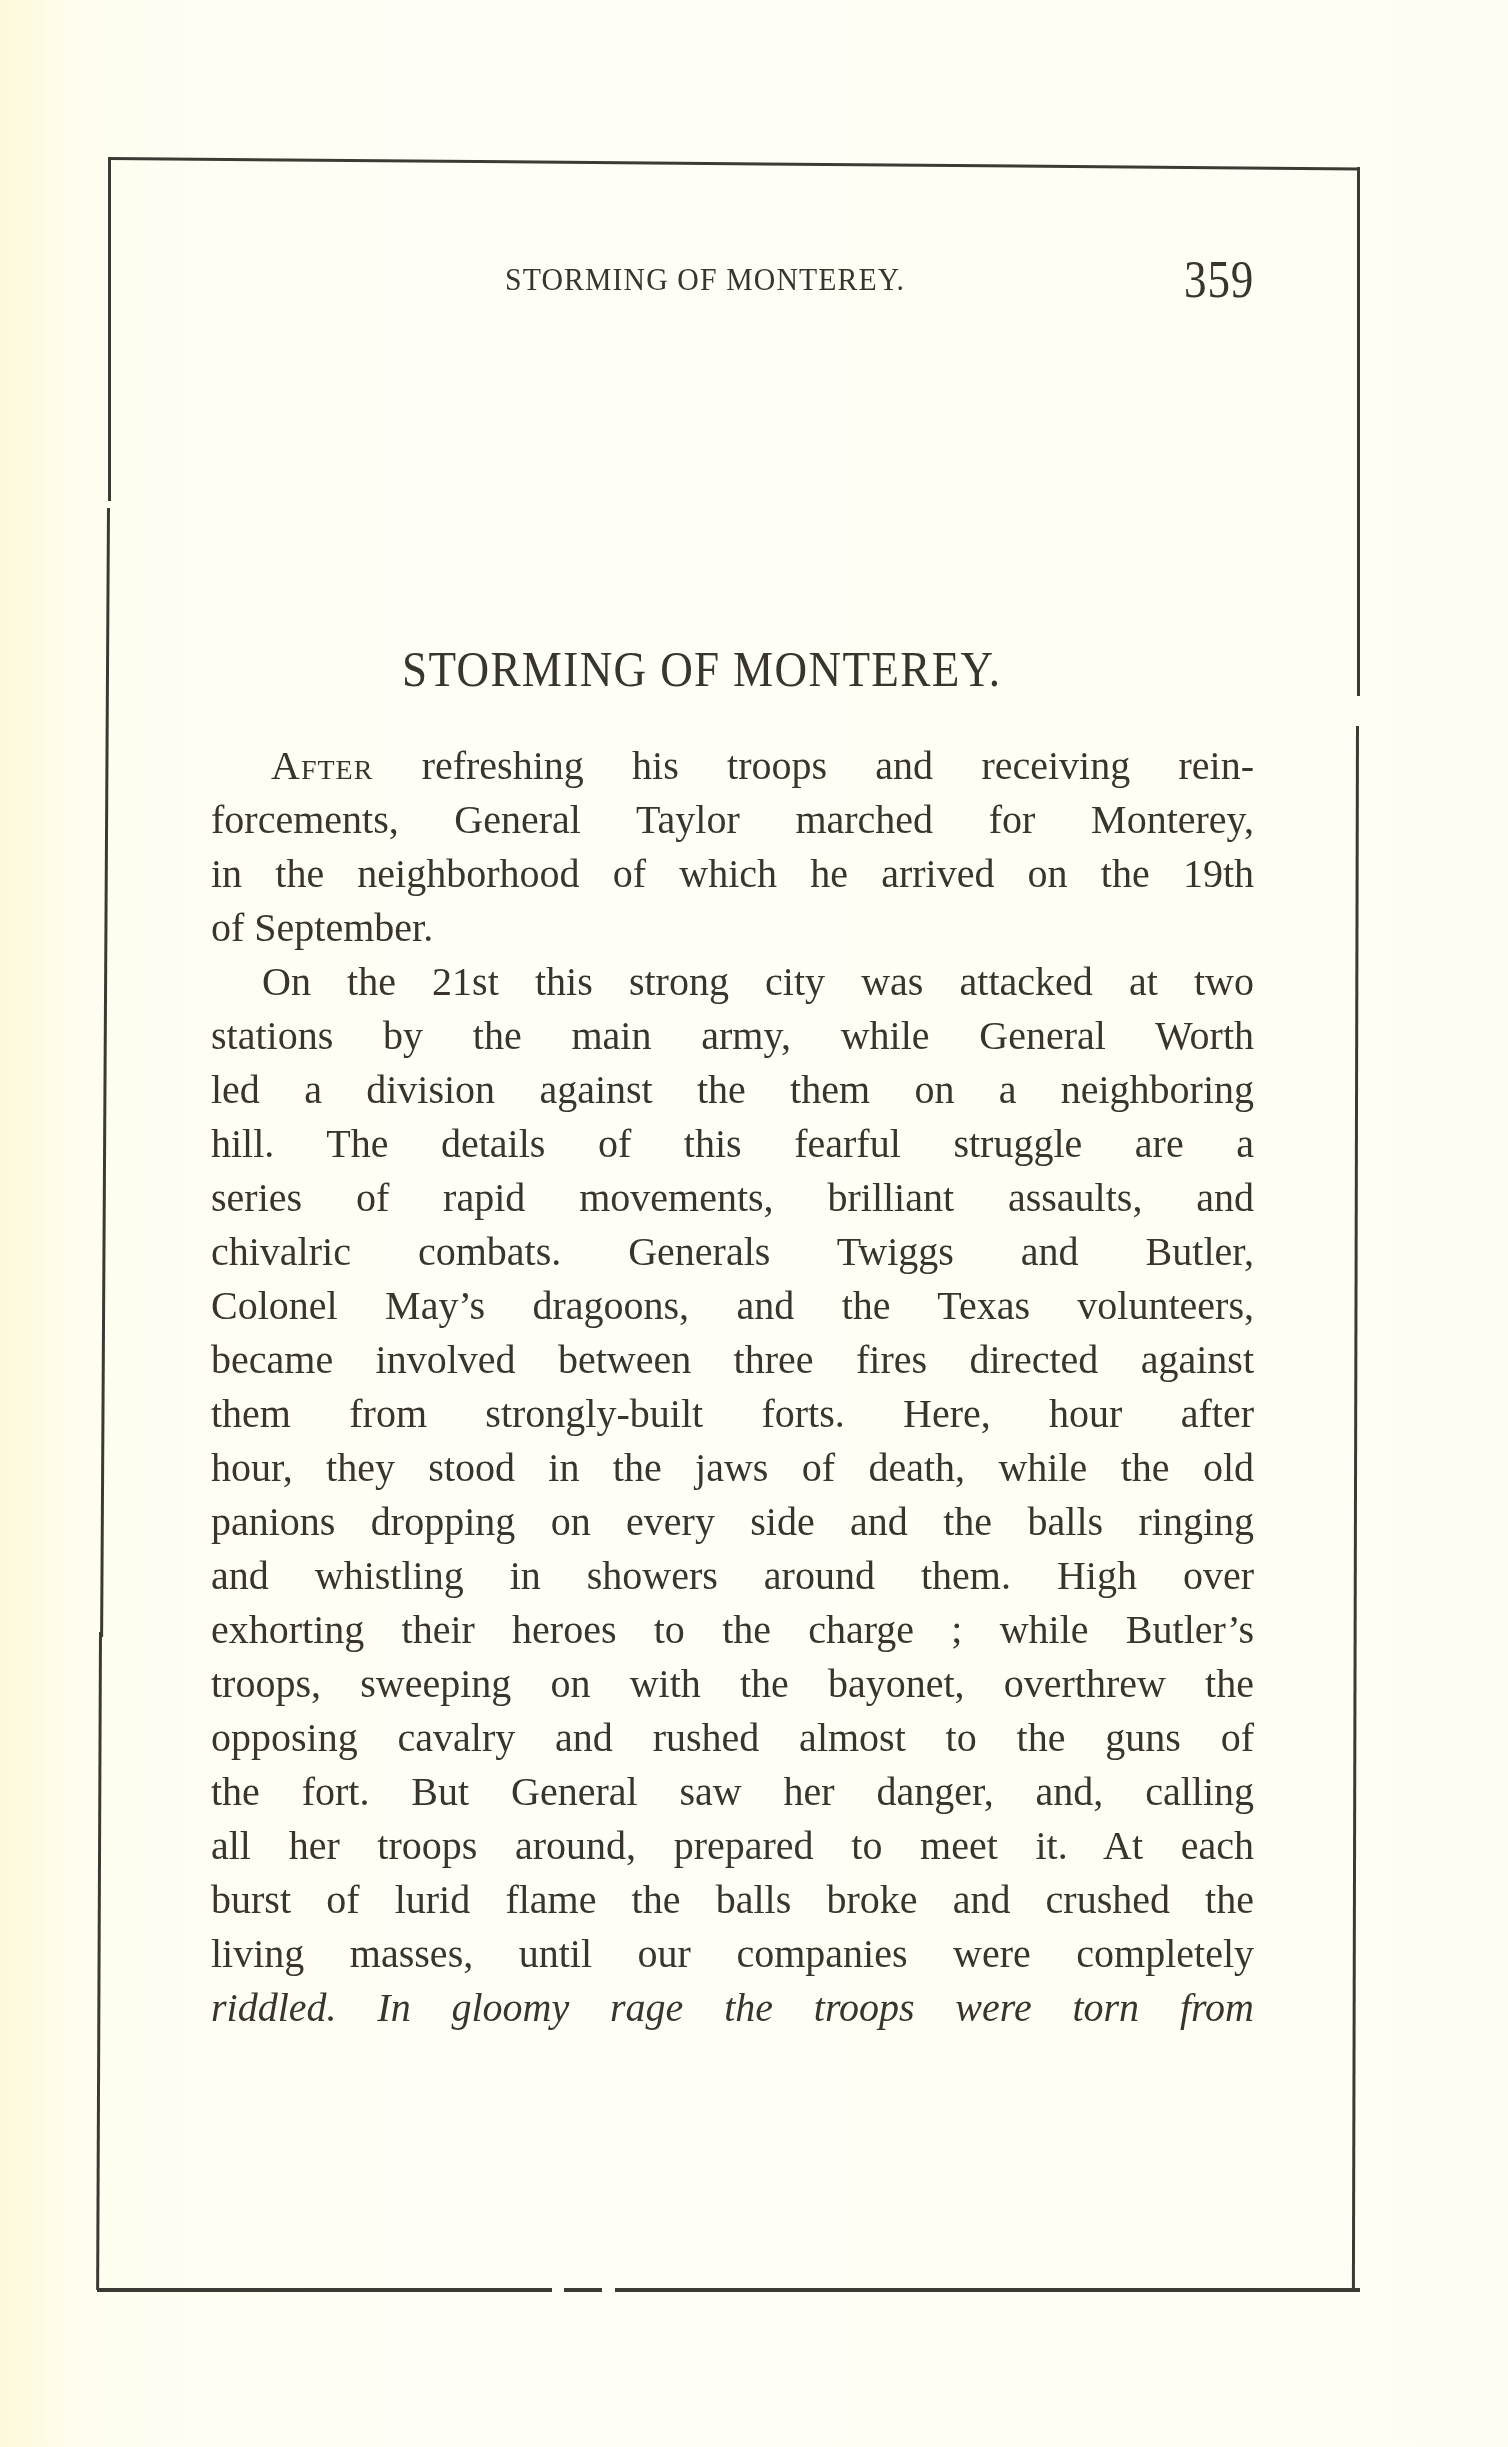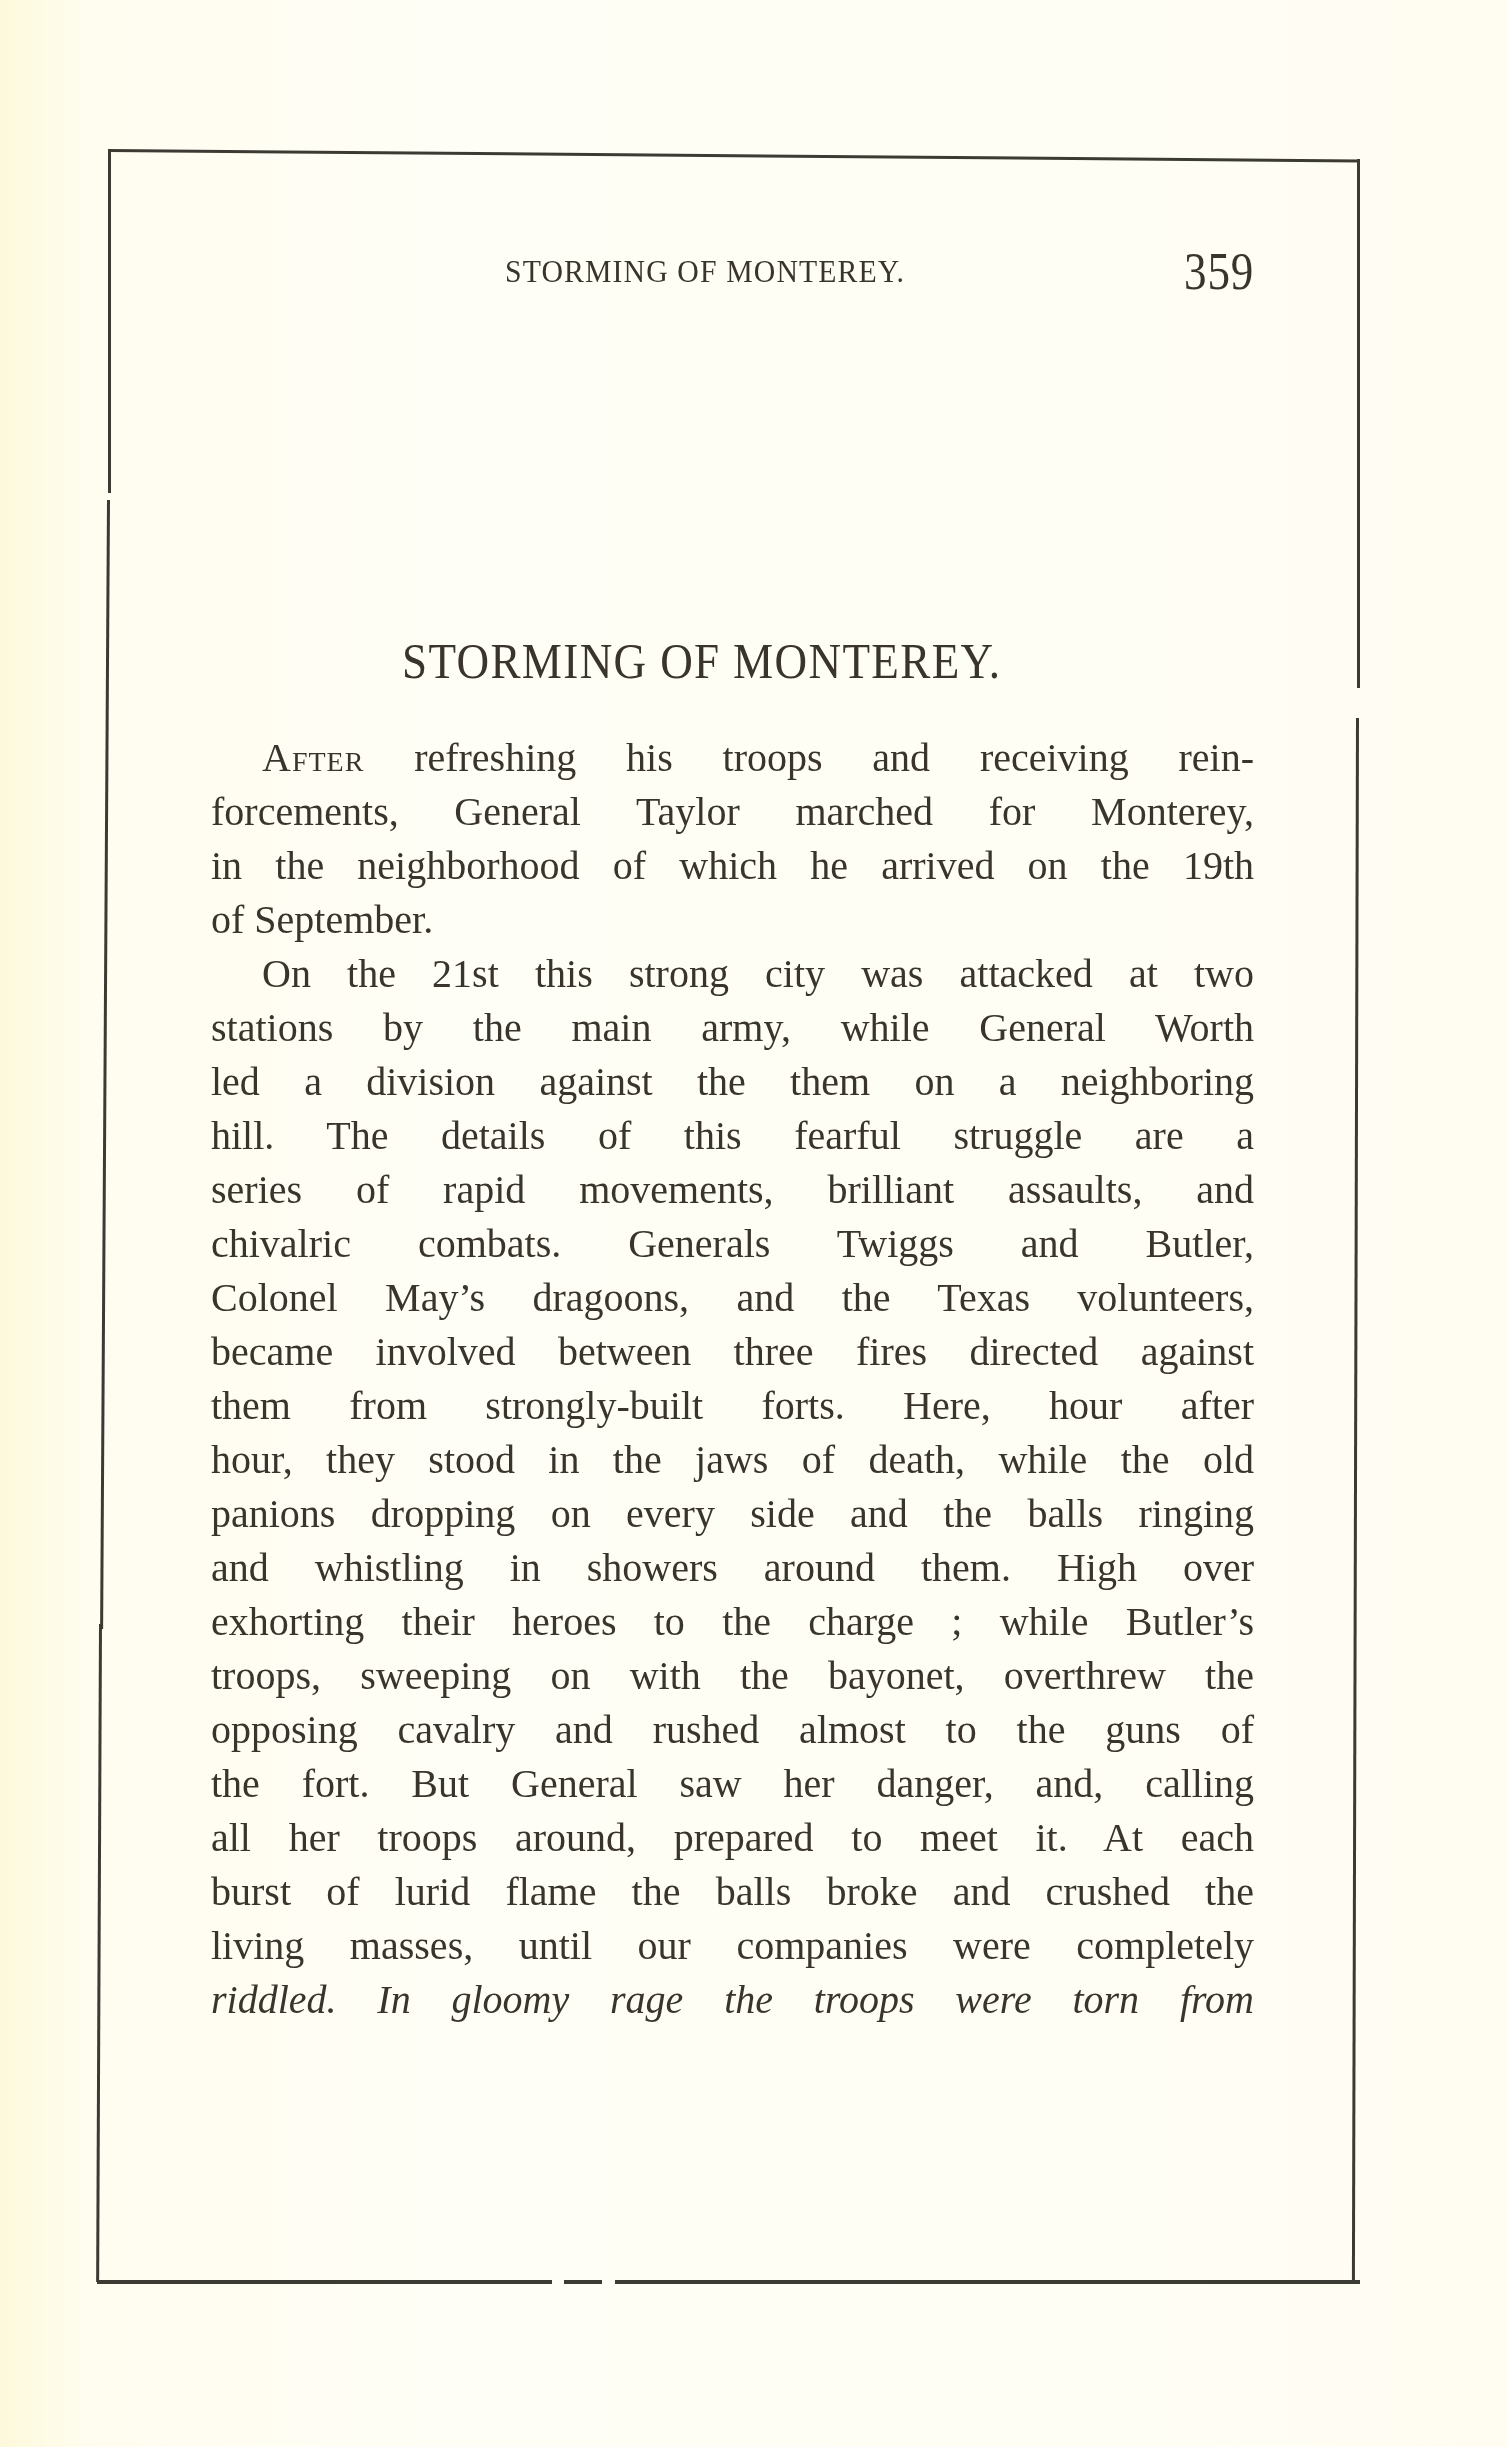--- a/index.html
+++ b/index.html
@@ -10,21 +10,21 @@
     width: 1509px;
     height: 2447px;
     position: relative;
     overflow: hidden;
     background: linear-gradient(90deg, #fdf9dc 0%, #fffdf0 6%, #fffef6 30%, #fffef5 70%, #fffdf2 100%);
     font-family: "Liberation Serif", "DejaVu Serif", serif;
     color: #3a352c;
   }
   .page {
     position: absolute;
-    left: 0; top: 0;
+    left: 0; top: 8px;
     width: 1509px; height: 1948px;
   }
   
   .rule {
     position: absolute;
     background: #3b3a33;
   }
   .frame-top {
     left: 109px; top: 149px; width: 1251px; height: 3px;
     transform: rotate(0.48deg);
@@ -91,20 +91,21 @@
   .line.ragged {
     text-align: right;
     text-align-last: left;
   }
   .line.indent {
     padding-left: 51px;
   }
   .smallcaps-lead {
     font-variant: small-caps;
     letter-spacing: 1px;
+    margin-left: 9px;
   }
 </style>
 </head>
 <body>
 
 <div class="page">
 
   <div class="rule frame-top"></div>
   <div class="rule frame-left-a"></div>
   <div class="rule frame-left-b"></div>

